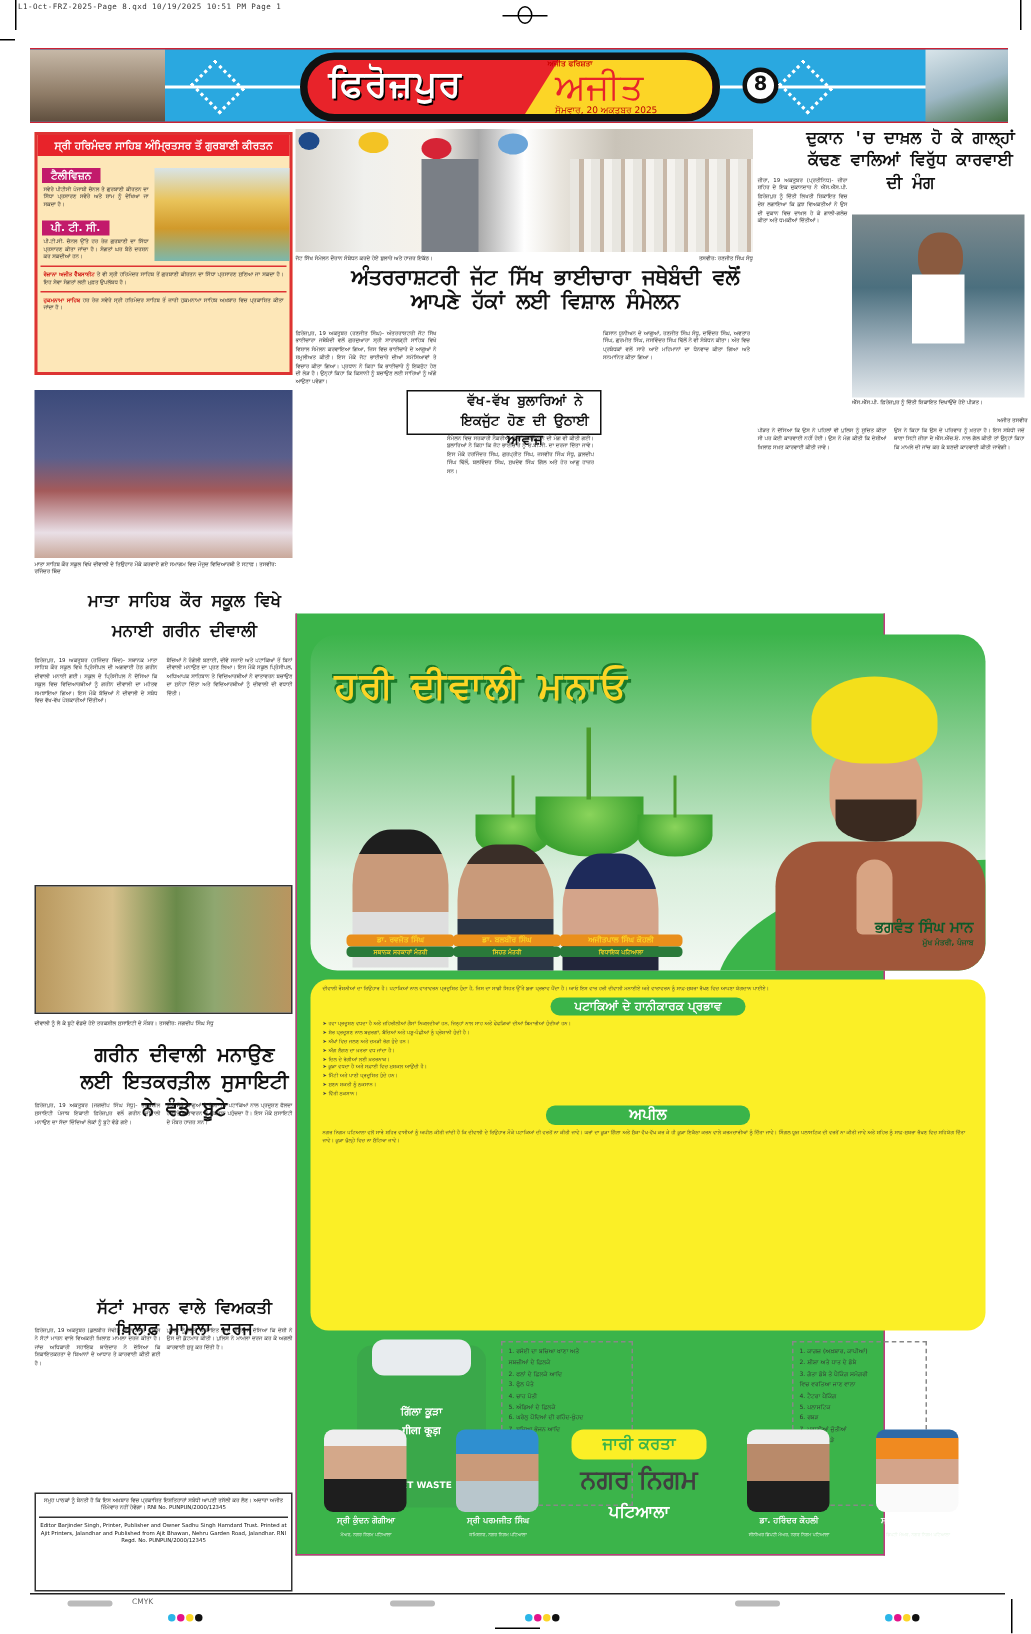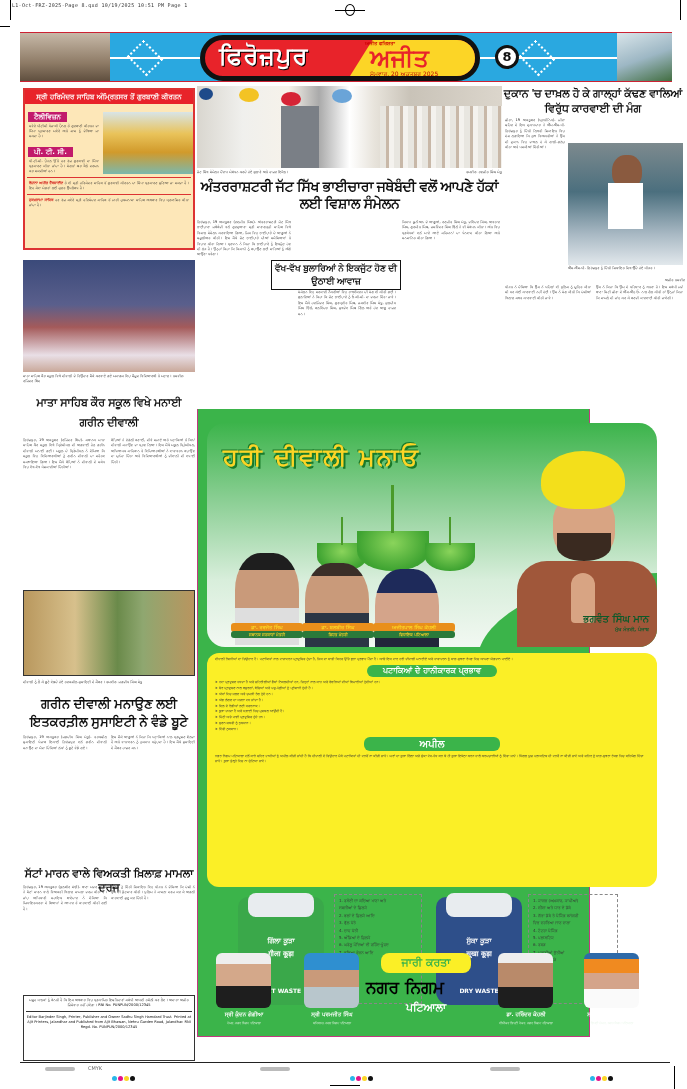--- a/index.html
+++ b/index.html
@@ -9,34 +9,34 @@
   .crop { background: #000; }
   .mast { left: 20px; top: 32px; width: 652px; height: 50px; background: #2aa8e0; border-top: 1px solid #c23; border-bottom: 1px solid #c23; overflow: hidden; }
   .mast .photoL { left: 0; top: 0; width: 90px; height: 50px; background: linear-gradient(180deg,#c7b9a8,#8e7b66 60%,#5a4a3a); }
   .mast .photoR { right: 0; top: 0; width: 55px; height: 50px; background: linear-gradient(160deg,#d9e5ea,#9db7c4 50%,#3d6a3a); }
   .mast .diamondL { left: 105px; top: 8px; width: 40px; height: 34px; border: 3px dotted #fff; transform: rotate(45deg) scale(0.7); }
   .mast .diamondR { right: 115px; top: 8px; width: 40px; height: 34px; border: 3px dotted #fff; transform: rotate(45deg) scale(0.7); }
   .mast .line { top: 24px; height: 2px; background: #fff; }
   .oval { left: 180px; top: 2px; width: 280px; height: 46px; border-radius: 23px; border: 5px solid #111; overflow: hidden; background: #e8232a; }
   .oval .yellow { position: absolute; right: 0; top: 0; width: 125px; height: 100%; background: #fcd526; clip-path: polygon(18% 0,100% 0,100% 100%,0 100%); }
   .oval .t1 { position: absolute; left: 14px; top: 2px; font-size: 24px; font-weight: bold; color: #fff; letter-spacing: 1px; text-shadow: 1px 1px 0 #000; }
-  .oval .t2 { position: absolute; left: 165px; top: 4px; font-size: 24px; font-weight: bold; color: #e8232a; }
+  .oval .t2 { position: absolute; left: 165px; top: 4px; font-size: 24px; font-weight: normal; color: #e8232a; }
   .oval .tag { position: absolute; left: 160px; top: 0px; font-size: 5px; color: #c00; font-weight: bold; }
   .oval .date { position: absolute; left: 165px; top: 30px; font-size: 6px; color: #b00; }
   .pageno { left: 475px; top: 12px; width: 24px; height: 24px; border-radius: 50%; background: #fff; border: 3px solid #111; font-weight: bold; font-size: 13px; text-align: center; line-height: 18px; }
   
   .box1 { left: 23px; top: 88px; width: 172px; height: 162px; background: #fde7b8; border: 2px solid #d33; }
   .box1 .hdr { background: #e8232a; color: #fff; font-size: 7px; font-weight: bold; padding: 3px 4px; text-align: center; }
   .lbl { display: inline-block; background: #c21a6b; color: #fff; font-size: 7px; font-weight: bold; padding: 1px 6px; margin: 3px 3px 2px; }
   .gt { left: 78px; top: 22px; width: 90px; height: 62px; background: linear-gradient(180deg,#d8e4e7 0%,#e9c35a 35%,#d19a2b 65%,#7bb8ad 100%); }
   .ft { font-size: 3.6px; line-height: 5px; color: #222; padding: 0 4px; text-align: justify; }
   .redline { border-top: 1px solid #d33; margin: 3px 2px; }
   .photo-school { left: 23px; top: 260px; width: 172px; height: 112px; background: linear-gradient(180deg,#3b4a7a 0%,#5a5f8c 40%,#a45a5a 60%,#e9dfe6 85%,#c9a89a 100%); }
   .cap { font-size: 3.6px; color: #111; line-height: 5px; }
-  .head-big { font-weight: bold; color: #111; text-align: center; font-family: Liberation Sans, sans-serif; }
+  .head-big { font-weight: bold; color: #111; text-align: center; font-family: Liberation Mono, monospace; padding-left: 28px; }
   .col { font-size: 3.6px; line-height: 5.4px; color: #222; text-align: justify; }
   .photo-tree { left: 23px; top: 590px; width: 172px; height: 86px; background: linear-gradient(90deg,#b9985e,#d7c08c 30%,#6a8a4a 55%,#8fa770 70%,#b9955f); border: 1px solid #333; }
   .imprint { left: 23px; top: 995px; width: 172px; height: 66px; border: 1px solid #333; padding: 2px; }
   
   .photo-meet { left: 197px; top: 86px; width: 305px; height: 82px; background: linear-gradient(90deg,#d9d6cf 0%,#f0f0ed 15%,#f6f2ea 30%,#aaa 40%,#fff 50%,#e8e4dc 58%,#c9c3b8 70%,#dcd6cc 100%); }
   .headline-meet { left: 197px; top: 178px; width: 305px; font-size: 14px; letter-spacing: -0.3px; }
   .subbox { left: 271px; top: 260px; width: 130px; height: 30px; border: 1.5px solid #111; text-align: center; font-size: 9px; font-weight: bold; padding-top: 1px; line-height: 13px; background: #fff; }
   
   .shop-head { left: 503px; top: 86px; width: 180px; font-size: 11px; line-height: 15px; }
   .photo-man { left: 568px; top: 143px; width: 115px; height: 122px; background: linear-gradient(180deg,#7d8a8e 0%,#4b6f7e 40%,#a9b9c4 75%,#e2e8ec 100%); }
@@ -219,26 +219,20 @@
   <div class="abs list" style="left:136px;top:485px;width:88px;height:110px;">
     <div>1. ਰਸੋਈ ਦਾ ਬਚਿਆ ਖਾਣਾ ਅਤੇ</div>
     <div>ਸਬਜ਼ੀਆਂ ਦੇ ਛਿਲਕੇ</div>
     <div>2. ਫਲਾਂ ਦੇ ਛਿਲਕੇ ਆਦਿ</div>
     <div>3. ਫੁੱਲ ਪੱਤੇ</div>
     <div>4. ਚਾਹ ਪੱਤੀ</div>
     <div>5. ਅੰਡਿਆਂ ਦੇ ਛਿਲਕੇ</div>
     <div>6. ਘਰੇਲੂ ਪੌਦਿਆਂ ਦੀ ਰਹਿੰਦ-ਖੂੰਹਦ</div>
     <div>7. ਬਚਿਆ ਭੋਜਨ ਆਦਿ</div>
   </div>
-  <div class="abs bin" style="left:238px;top:488px;background:#2e4f8a;">
-    <div class="lid"></div>
-    <div class="t" style="top:40px;">ਸੁੱਕਾ ਕੂੜਾ</div>
-    <div class="t" style="top:52px;">सूखा कूड़ा</div>
-    <div class="t" style="top:90px;font-size:6px;">DRY WASTE</div>
-  </div>
   <div class="abs list" style="left:330px;top:485px;width:90px;height:110px;">
     <div>1. ਕਾਗਜ਼ (ਅਖ਼ਬਾਰ, ਕਾਪੀਆਂ)</div>
     <div>2. ਸ਼ੀਸ਼ਾ ਅਤੇ ਧਾਤ ਦੇ ਡੱਬੇ</div>
     <div>3. ਗੱਤਾ ਡੱਬੇ ਤੇ ਪੈਕਿੰਗ ਸਮੱਗਰੀ</div>
     <div>ਵਿਚ ਵਰਤਿਆ ਜਾਣ ਵਾਲਾ</div>
     <div>4. ਟੈਟਰਾ ਪੈਕਿੰਗ</div>
     <div>5. ਪਲਾਸਟਿਕ</div>
     <div>6. ਰਬੜ</div>
     <div>7. ਪੁਰਾਣੀਆਂ ਜੁੱਤੀਆਂ</div>
     <div>8. ਪੁਰਾਣੇ ਕੱਪੜੇ</div>
@@ -251,21 +245,21 @@
   <div class="abs pname" style="left:6px;top:602px;">ਸ੍ਰੀ ਕੁੰਦਨ ਗੋਗੀਆ</div>
   <div class="abs psub" style="left:6px;top:612px;">ਮੇਅਰ, ਨਗਰ ਨਿਗਮ ਪਟਿਆਲਾ</div>
   <div class="abs pname" style="left:94px;top:602px;">ਸ੍ਰੀ ਪਰਮਜੀਤ ਸਿੰਘ</div>
   <div class="abs psub" style="left:94px;top:612px;">ਕਮਿਸ਼ਨਰ, ਨਗਰ ਨਿਗਮ ਪਟਿਆਲਾ</div>
   <div class="abs pname" style="left:288px;top:602px;">ਡਾ. ਹਰਿੰਦਰ ਕੋਹਲੀ</div>
   <div class="abs psub" style="left:280px;top:612px;width:96px;">ਸੀਨੀਅਰ ਡਿਪਟੀ ਮੇਅਰ, ਨਗਰ ਨਿਗਮ ਪਟਿਆਲਾ</div>
   <div class="abs pname" style="left:374px;top:602px;">ਸ੍ਰੀ ਜਗਦੀਪ ਸਿੰਘ ਜੱਗਾ</div>
   <div class="abs psub" style="left:374px;top:612px;">ਡਿਪਟੀ ਮੇਅਰ, ਨਗਰ ਨਿਗਮ ਪਟਿਆਲਾ</div>
 
   <div class="abs" style="left:183px;top:544px;width:90px;height:20px;background:#fbef26;border-radius:8px;color:#3bb44a;text-align:center;font-size:11px;font-weight:bold;line-height:20px;">ਜਾਰੀ ਕਰਤਾ</div>
-  <div class="abs" style="left:168px;top:568px;width:120px;text-align:left;color:#000000;font-size:17px;font-weight:bold;">ਨਗਰ ਨਿਗਮ</div>
+  <div class="abs" style="left:168px;top:568px;width:120px;text-align:center;color:#404040;font-size:17px;font-weight:bold;">ਨਗਰ ਨਿਗਮ</div>
   <div class="abs" style="left:168px;top:592px;width:120px;text-align:center;color:#fff;font-size:11px;font-weight:bold;">ਪਟਿਆਲਾ</div>
 </div>
 
 <div class="abs" style="left:20px;top:1062px;width:650px;height:1px;background:#222;"></div>
 <div class="abs" style="left:20px;top:1066px;width:650px;height:10px;">
   <span class="abs" style="left:25px;top:1px;width:30px;height:4px;background:#bbb;border-radius:2px;"></span>
   <span class="abs" style="left:68px;top:-1px;font-size:5px;color:#666;">CMYK</span>
   <span class="abs" style="left:92px;top:0;"><i class="cmyk" style="background:#2bb6e8"></i><i class="cmyk" style="background:#e4138b"></i><i class="cmyk" style="background:#fcd526"></i><i class="cmyk" style="background:#111"></i></span>
   <span class="abs" style="left:240px;top:1px;width:30px;height:4px;background:#bbb;border-radius:2px;"></span>
   <span class="abs" style="left:330px;top:0;"><i class="cmyk" style="background:#2bb6e8"></i><i class="cmyk" style="background:#e4138b"></i><i class="cmyk" style="background:#fcd526"></i><i class="cmyk" style="background:#111"></i></span>

